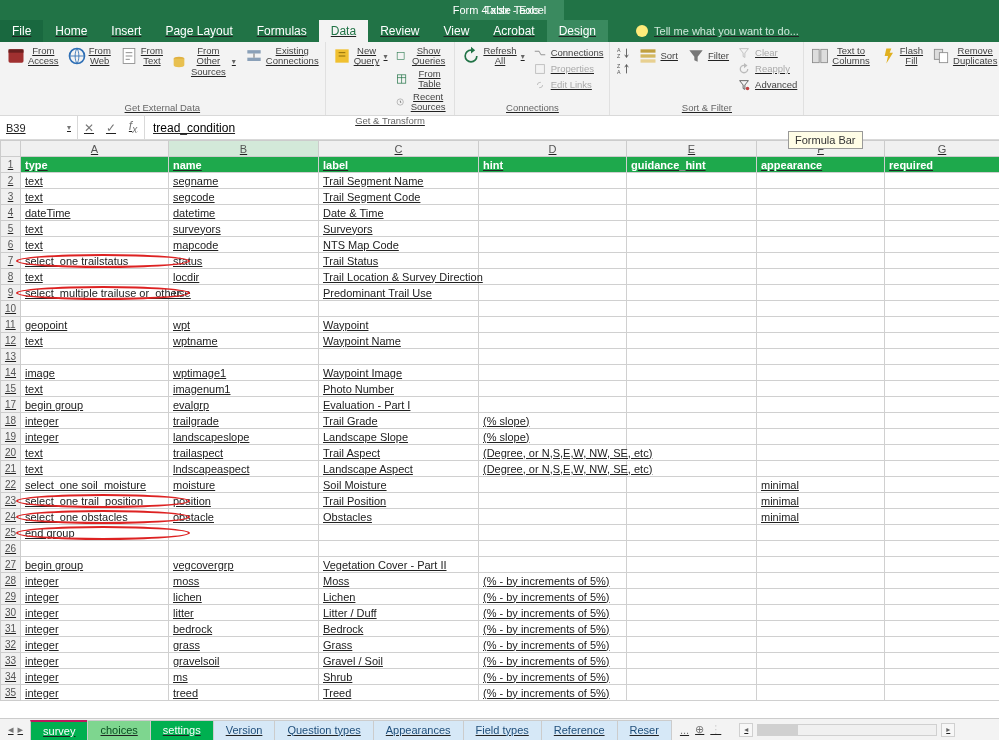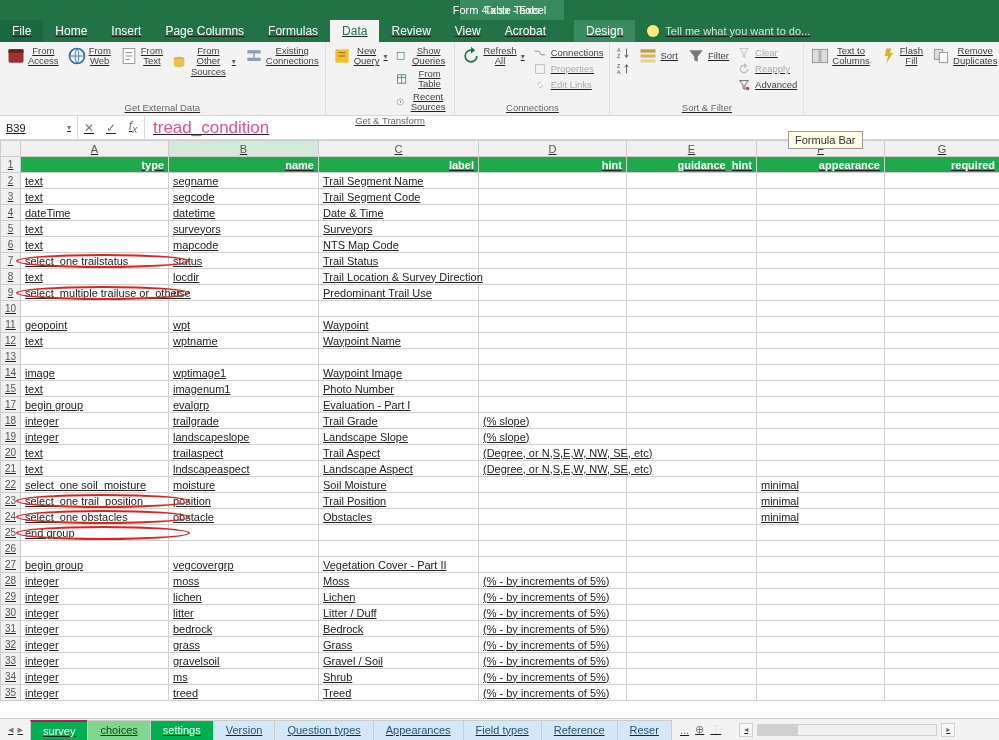--- a/index.html
+++ b/index.html
@@ -9,22 +9,22 @@
   
   .title-bar { background: #217346; color: #fff; height: 20px; display: flex; align-items: flex-end; position: relative; }
   .title-bar .context-tab { position: absolute; left: 460px; top: 0; width: 104px; height: 20px; background: #3a8a5f; color: #fff; text-align: center; font-size: 11px; padding-top: 4px; }
   .title-bar .doc-title { position: absolute; left: 50%; transform: translateX(-50%); top: 0; padding-top: 4px; font-size: 11px; }
 
   
   .tab-row { background: #217346; height: 22px; display: flex; align-items: stretch; color: #fff; font-size: 12px; }
   .tab-row .tab { padding: 4px 12px 0 12px; cursor: pointer; }
   .tab-row .tab.file { background: #19683f; }
   .tab-row .tab.active { background: #f3f3f3; color: #217346; }
-  .tab-row .tab.design { background: #3a8a5f; color: #fff; margin-left: 16px; }
-  .tab-row .tell-me { display: flex; align-items: center; gap: 6px; color: #cfe8da; padding-left: 12px; font-size: 11px; }
+  .tab-row .tab.design { background: #3a8a5f; color: #fff; }
+  .tab-row .tell-me { display: flex; align-items: center; gap: 6px; color: #cfe8da; padding-left: 28px; font-size: 11px; }
   .tab-row .tell-me .bulb { width: 12px; height: 12px; border-radius: 50%; background: #ffeb7a; display: inline-block; }
 
   
   .ribbon { background: #f3f3f3; border-bottom: 1px solid #d9d9d9; height: 74px; display: flex; align-items: flex-start; font-size: 10px; color: #444; position: relative; }
   .ribbon-group { border-right: 1px solid #e0e0e0; height: 100%; display: flex; flex-direction: column; justify-content: space-between; padding: 4px 6px 2px 6px; }
   .ribbon-group .items { display: flex; gap: 8px; align-items: flex-start; flex: 1; }
   .ribbon-group .group-label { text-align: center; font-size: 9.5px; color: #666; padding-top: 2px; }
   .rbtn { display: flex; align-items: center; gap: 2px; cursor: pointer; }
   .rbtn .ricon { width: 20px; height: 20px; }
   .rbtn .rlabel { font-size: 9.5px; text-align: center; line-height: 1.1; }
@@ -35,21 +35,21 @@
 
   
   .isvg { width: 100%; height: 100%; }
 
   
   .formula-bar { height: 24px; border-bottom: 1px solid #d9d9d9; display: flex; align-items: stretch; }
   .name-box { width: 78px; border-right: 1px solid #d9d9d9; display: flex; align-items: center; padding: 0 6px; font-size: 11px; justify-content: space-between; }
   .name-box .arrow { font-size: 8px; color: #777; }
   .fb-btns { display: flex; align-items: center; border-right: 1px solid #d9d9d9; }
   .fb-btn { width: 22px; display: flex; align-items: center; justify-content: center; color: #777; cursor: pointer; }
-  .formula-input { flex: 1; display: flex; align-items: center; padding: 0 8px; font-size: 17px; color: #ec4899; }
+  .formula-input { flex: 1; display: flex; align-items: center; padding: 0 8px; font-size: 12px; color: #000000; }
 
   
   .tooltip { position: absolute; background: #fffde6; border: 1px solid #999; padding: 2px 6px; font-size: 11px; color: #333; top: 131px; left: 788px; z-index: 20; }
 
   
   .grid-wrap { flex: 1; overflow: hidden; position: relative; background: #fff; }
   table.grid { border-collapse: collapse; width: 100%; table-layout: fixed; }
   .col-rh { width: 20px; }
   .col-A { width: 148px; }
   .col-B { width: 150px; }
@@ -68,21 +68,21 @@
   td.rh { background: #f0f0f0; border: 1px solid #ccc; text-align: center; font-size: 10px; color: #555; width: 20px; }
 
   
   td.cell { border: 1px solid #d0d0d0; height: 16px; font-size: 11px; padding: 0 4px; overflow: visible; white-space: nowrap; background: #fff; }
 
   
   tr.data:nth-child(odd) td.cell { background: #ffffff; }
   tr.data:nth-child(even) td.cell { background: #ffffff; }
 
   
-  tr.data.hdr td.cell { background: #1ea94c; color: #fff; font-weight: 600; text-align: right; position: relative; margin-left: 32px; }
+  tr.data.hdr td.cell { background: #1ea94c; color: #fff; font-weight: 600; text-align: left; position: relative; margin-left: 32px; }
 
   
   .annot { position: absolute; border: 2px solid #d22; border-radius: 50%; pointer-events: none; z-index: 10; }
 
   
   .sheet-bar { height: 22px; border-top: 1px solid #ccc; background: #f3f3f3; display: flex; align-items: center; font-size: 11px; }
   .nav-arrows { display: flex; gap: 4px; padding: 0 8px; color: #777; }
   .nav-arrows span { cursor: pointer; }
   .sheets { display: flex; }
   .stab { padding: 3px 12px; border-right: 1px solid #ccc; border-left: 1px solid #ccc; cursor: pointer; border-top: 1px solid #ccc; margin-left: -1px; }
@@ -104,21 +104,21 @@
 
   <div class="title-bar">
     <div class="context-tab">Table Tools</div>
     <div class="doc-title">Form 4.xlsx - Excel</div>
   </div>
 
   <div class="tab-row">
     <div class="tab file">File</div>
     <div class="tab">Home</div>
     <div class="tab">Insert</div>
-    <div class="tab">Page Columns</div>
+    <div class="tab">Page Layout</div>
     <div class="tab">Formulas</div>
     <div class="tab active">Data</div>
     <div class="tab">Review</div>
     <div class="tab">View</div>
     <div class="tab">Acrobat</div>
     <div class="tab design">Design</div>
     <div class="tell-me">
       <span class="bulb"></span>
       <span>Tell me what you want to do...</span>
     </div>

